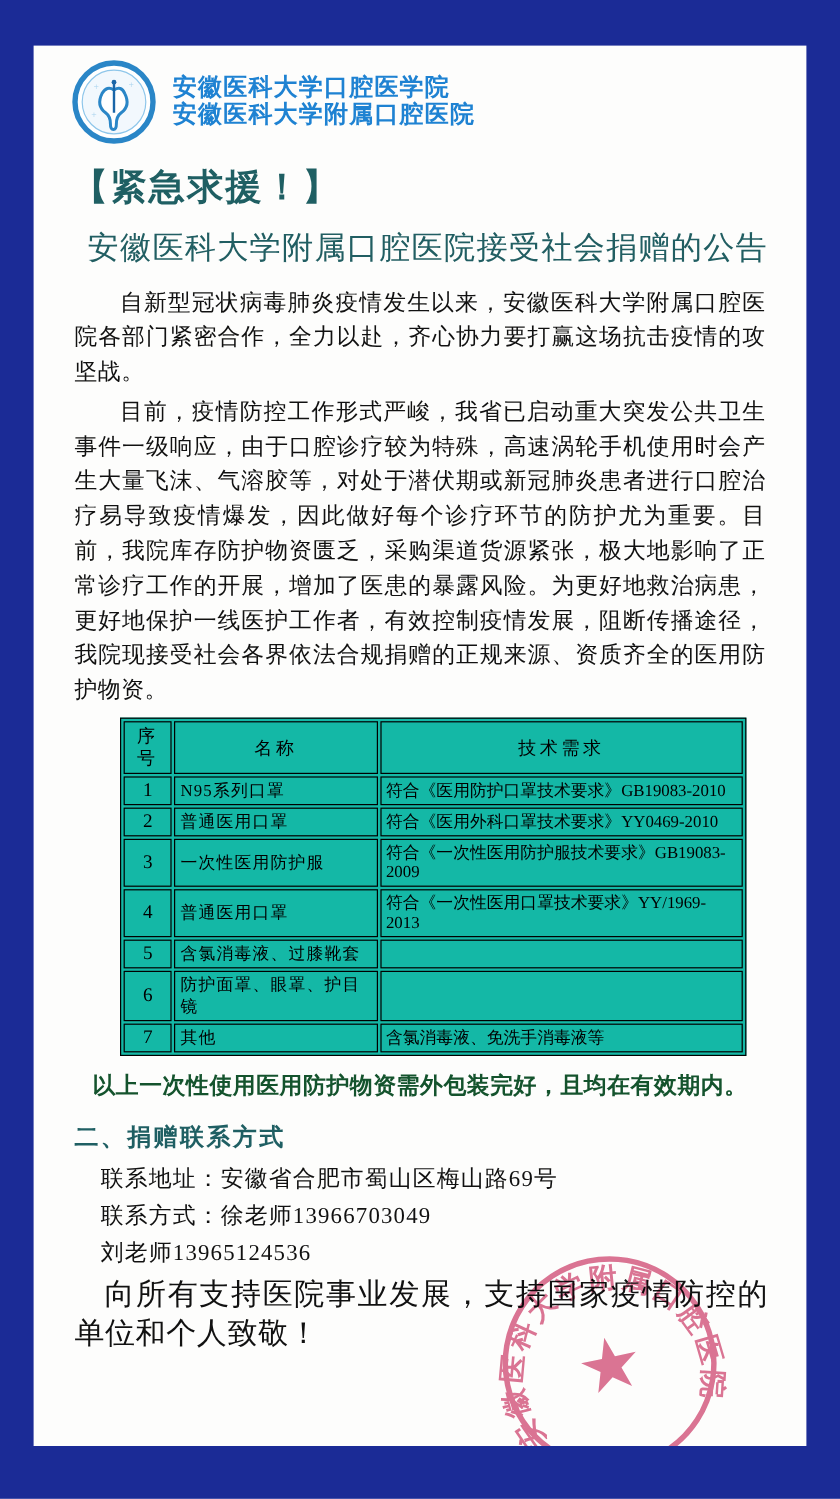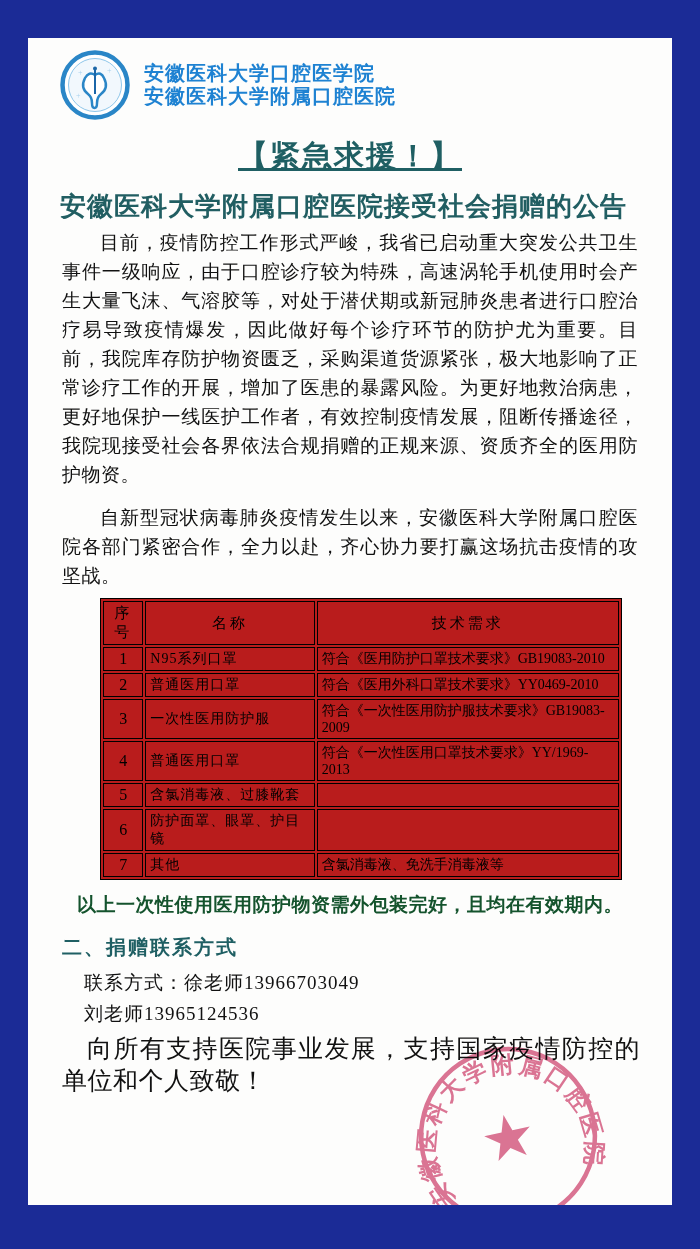--- a/index.html
+++ b/index.html
@@ -18,47 +18,47 @@
     overflow:hidden;
   }
   
   .logo-row { display:flex; align-items:center; gap:14px; margin-top:2px; }
   .emblem { width:70px; height:70px; flex:0 0 auto; }
   .logo-text { font-family:"Liberation Sans","DejaVu Sans",sans-serif; font-weight:bold; color:#1e82d2; }
   .logo-text .l1, .logo-text .l2 { font-size:20px; line-height:23px; letter-spacing:1px; }
   .logo-text .l3 { font-size:20px; line-height:23px; letter-spacing:9px; }
   
   .title {
-    margin-top:16px; text-align:center;
+    margin-top:16px; text-align:left;
     font-family:"Liberation Sans","DejaVu Sans",sans-serif;
-    font-weight:bold; font-size:30px; color:#1f5f63; letter-spacing:2px;text-decoration:underline;
+    font-weight:bold; font-size:30px; color:#1f5f63; letter-spacing:2px;
   }
   .subtitle {
-    margin-top:12px; text-align:left;
+    margin-top:12px; text-align:right;
     font-family:"Liberation Sans","DejaVu Sans",sans-serif;
-    font-weight:bold; font-size:26px; color:#215e62; letter-spacing:1px;
+    font-weight:normal; font-size:26px; color:#215e62; letter-spacing:1px;
   }
   
   .para {
     margin:14px 2px 0 2px;
     font-size:19px; line-height:29px; color:#111;
     text-indent:2em; text-align:justify; letter-spacing:0.5px;
   }
   .sec-heading {
     margin:16px 0 6px 2px;
     font-family:"Liberation Sans","DejaVu Sans",sans-serif;
     font-weight:bold; font-size:20px; color:#1f5f63; letter-spacing:2px;
   }
   
   table.supplies {
     margin:8px 0 6px 40px;
     border-collapse:separate; border-spacing:2px;
     border:1px solid #000;
     width:522px;
-    background:#b91c1c;
+    background:#14b8a6;
   }
   table.supplies td, table.supplies th {
     border:1px solid #000;
     font-weight:normal;
     color:#000;
     padding:2px 4px;
     box-sizing:border-box;
   }
   th.h { height:28px; font-size:15px; letter-spacing:3px; text-align:center; }
   td.no { width:40px; text-align:center; font-size:16px; height:24px; font-family:"Liberation Serif",serif; }
@@ -96,22 +96,22 @@
     </svg>
     <div class="logo-text">
       <div class="l1">安徽医科大学口腔医学院</div>
       <div class="l2">安徽医科大学附属口腔医院</div>
     </div>
   </div>
 
   <div class="title">【紧急求援！】</div>
   <div class="subtitle">安徽医科大学附属口腔医院接受社会捐赠的公告</div>
 
+  <p class="para">自新型冠状病毒肺炎疫情发生以来，安徽医科大学附属口腔医院各部门紧密合作，全力以赴，齐心协力要打赢这场抗击疫情的攻坚战。</p>
   <p class="para" style="margin-top:4px;">目前，疫情防控工作形式严峻，我省已启动重大突发公共卫生事件一级响应，由于口腔诊疗较为特殊，高速涡轮手机使用时会产生大量飞沫、气溶胶等，对处于潜伏期或新冠肺炎患者进行口腔治疗易导致疫情爆发，因此做好每个诊疗环节的防护尤为重要。目前，我院库存防护物资匮乏，采购渠道货源紧张，极大地影响了正常诊疗工作的开展，增加了医患的暴露风险。为更好地救治病患，更好地保护一线医护工作者，有效控制疫情发展，阻断传播途径，我院现接受社会各界依法合规捐赠的正规来源、资质齐全的医用防护物资。</p>
-  <p class="para">自新型冠状病毒肺炎疫情发生以来，安徽医科大学附属口腔医院各部门紧密合作，全力以赴，齐心协力要打赢这场抗击疫情的攻坚战。</p>
 
 
   <table class="supplies">
     <tbody>
         <tr>
       <th class="h" style="width:40px">序号</th>
       <th class="h" style="width:168px">名称</th>
       <th class="h">技术需求</th>
     </tr>
     <tr>
@@ -148,20 +148,21 @@
       <td class="no">7</td>
       <td class="nm">其他</td>
       <td class="rq">含氯消毒液、免洗手消毒液等</td>
     </tr>
   </tbody>
     </table>
 
   <div class="warning">以上一次性使用医用防护物资需外包装完好，且均在有效期内。</div>
 
   <div class="sec-heading">二、捐赠联系方式</div>
+  <div class="contact-line">联系地址：安徽省合肥市蜀山区梅山路69号</div>
   <div class="contact-line">联系方式：徐老师13966703049</div>
   <div class="contact-line">刘老师13965124536</div>
 
   <p class="closing">向所有支持医院事业发展，支持国家疫情防控的单位和个人致敬！</p>
 
   <svg class="seal" viewBox="0 0 190 190">
     <defs>
       <path id="sealArc" d="M 32 148 A 75 75 0 1 1 158 148" fill="none"></path>
     </defs>
     <circle cx="95" cy="95" r="86" fill="none" stroke="#d4567d" stroke-width="4.5"></circle>

